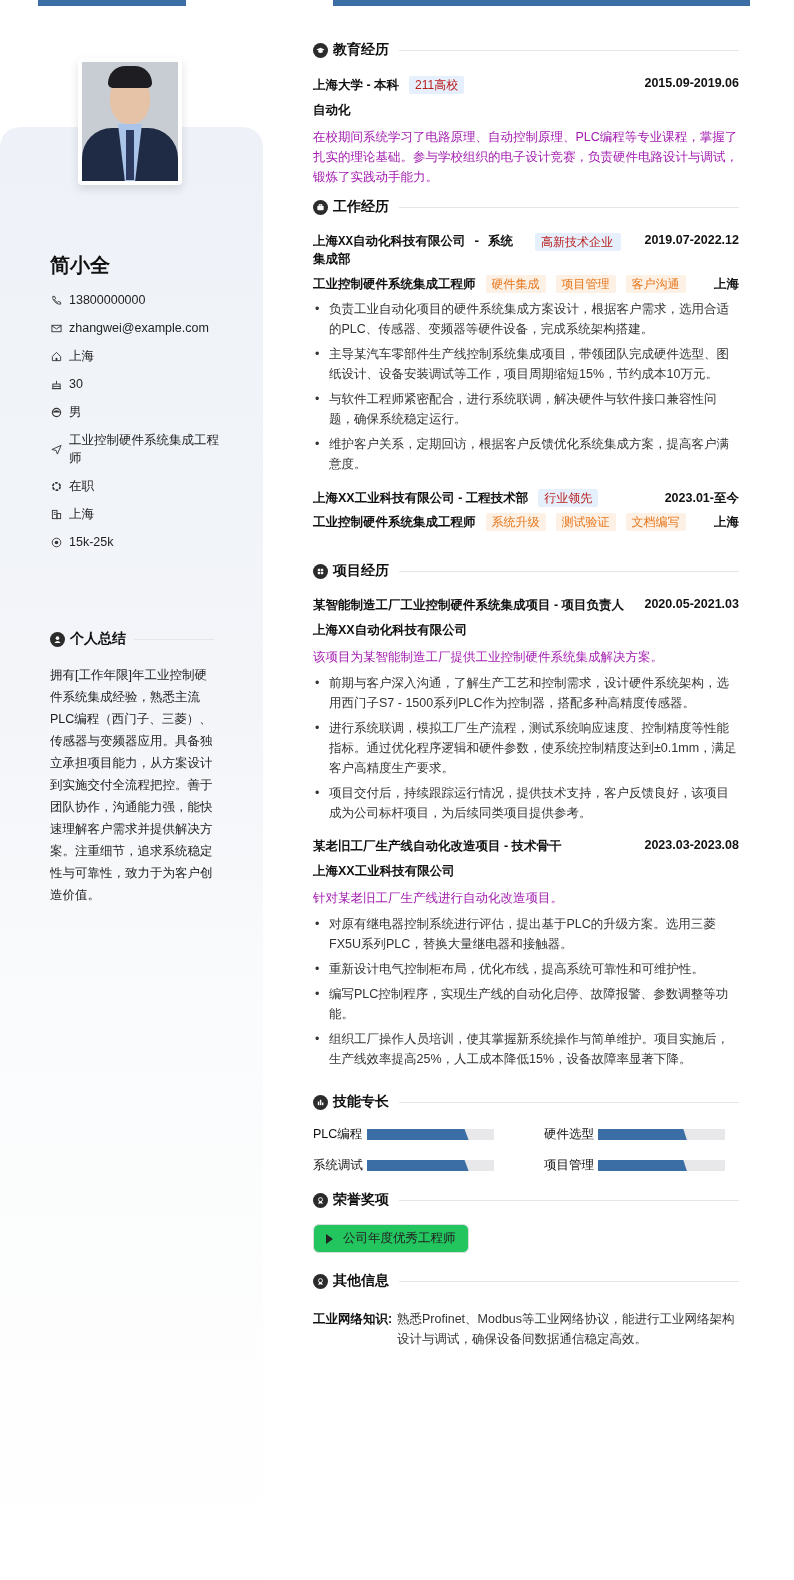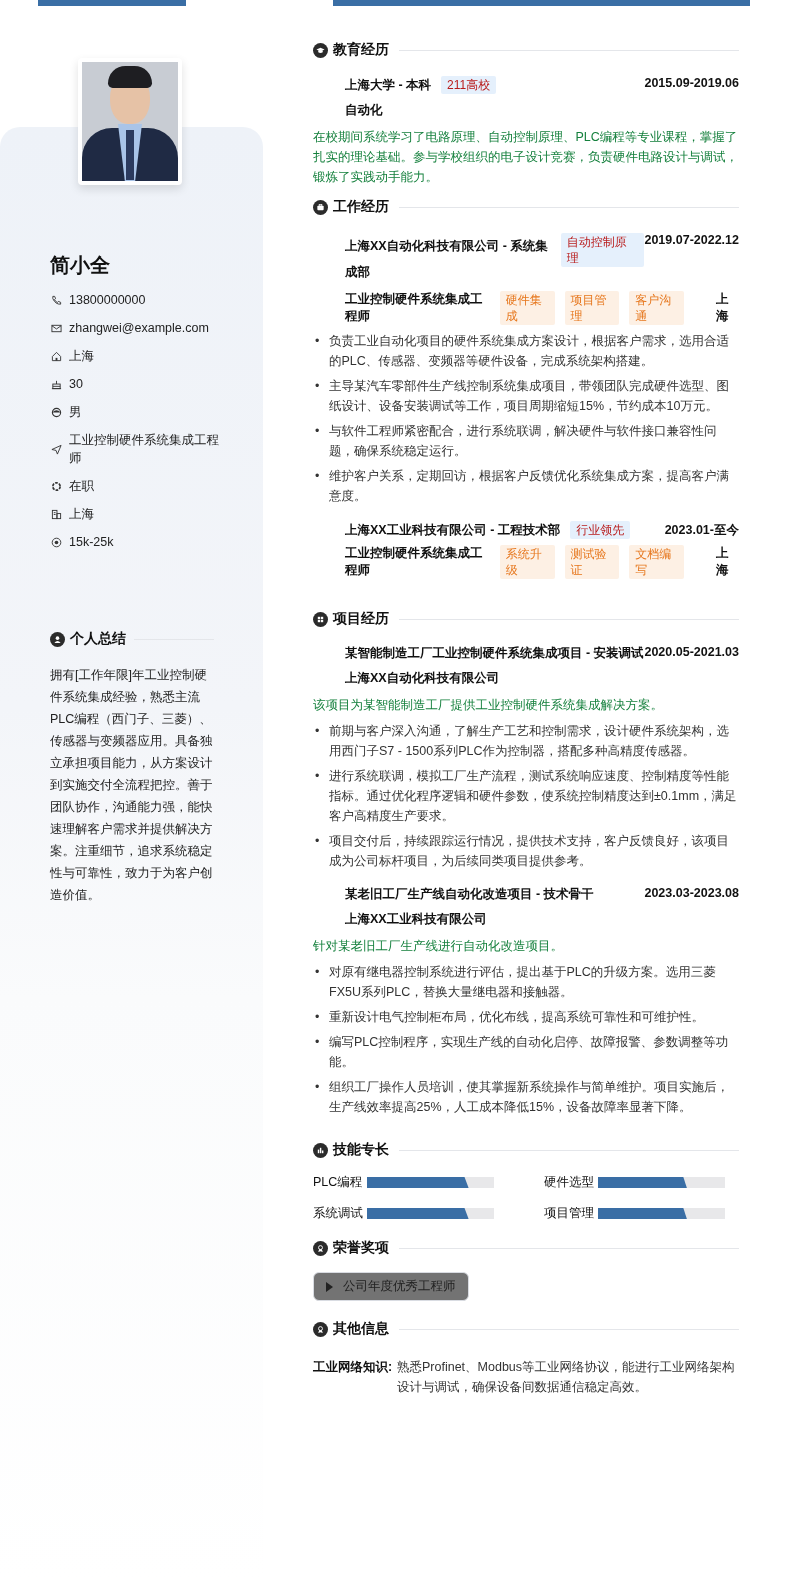--- a/index.html
+++ b/index.html
@@ -34,36 +34,36 @@
   .side-section-title .line { flex: 1; height: 1px; background: #e4e6ea; margin-left: 8px; }
   .sec-icon { width: 15px; height: 15px; border-radius: 50%; background: #2b2b2b; display: inline-flex; align-items: center; justify-content: center; margin-right: 5px; flex-shrink: 0; }
   .sec-icon svg { width: 9px; height: 9px; }
   .summary { position: absolute; left: 50px; top: 664px; width: 166px; font-size: 12.5px; line-height: 22px; color: #222; }
 
   .main { position: absolute; left: 313px; top: 40px; width: 426px; }
   .section-title { display: flex; align-items: center; font-size: 14px; font-weight: bold; color: #111; height: 20px; }
   .section-title .line { flex: 1; height: 1px; background: #e4e6ea; margin-left: 10px; }
 
   .row { display: flex; align-items: flex-start; justify-content: space-between; }
-  .bold { font-weight: bold; color: #111; font-size: 12.5px; margin-left: 32px; }
+  .bold { font-weight: bold; color: #111; font-size: 12.5px; }
   .date { font-weight: bold; font-size: 12.5px; color: #111; white-space: nowrap; }
   .tag-blue { display: inline-block; background: #e5f0fc; color: #b91c1c; font-size: 12px; padding: 1px 6px; border-radius: 2px; line-height: 16px; }
   .tag-orange { display: inline-block; background: #fdf0e4; color: #e6761c; font-size: 12px; padding: 1px 6px; border-radius: 2px; line-height: 16px; margin-left: 10px; }
-  .para { font-size: 12.5px; line-height: 20px; color: #15803d; }
+  .para { font-size: 12.5px; line-height: 20px; color: #a21caf; }
   ul.bullets { list-style: none; }
   ul.bullets li { font-size: 12.5px; line-height: 20px; color: #333; position: relative; padding-left: 16px; text-indent: 0; margin-bottom: 5px; }
   ul.bullets li::before { content: "•"; position: absolute; left: 2px; top: 0; color: #333; }
 
   .skills { display: grid; grid-template-columns: 1fr 1fr; row-gap: 14px; column-gap: 36px; }
   .skill { display: flex; align-items: center; }
   .skill .lbl { width: 54px; font-size: 12.5px; color: #111; }
   .skill .bar { width: 127px; height: 11px; background: #e8e8ea; position: relative; }
   .skill .fill { height: 100%; background: #3a6ea5; clip-path: polygon(0 0, 96% 0, 100% 100%, 0 100%); }
 
-  .award { display: inline-flex; align-items: center; border: 1px solid #d9dce2; border-radius: 6px; padding: 5px 12px; font-size: 12.5px; color: #222; background: #737373; }
+  .award { display: inline-flex; align-items: center; border: 1px solid #d9dce2; border-radius: 6px; padding: 5px 12px; font-size: 12.5px; color: #222; background: #22c55e; }
   .award .tri { width: 0; height: 0; border-left: 7px solid #222; border-top: 5px solid transparent; border-bottom: 5px solid transparent; margin-right: 10px; }
 
   .other-row { display: flex; font-size: 12.5px; line-height: 20px; }
   .other-row .k { font-weight: bold; color: #111; width: 84px; flex-shrink: 0; }
   .other-row .v { color: #333; flex: 1; }
 </style>
 </head>
 <body>
 
 <div class="topbar-left"></div>
@@ -215,22 +215,22 @@
           <rect x="3.5" y="1.8" width="3" height="1.5" fill="none" stroke="#fff" stroke-width="0.8"></rect>
         </svg>
       </span>
     <span>工作经历</span>
     <span class="line"></span>
   </div>
   <div style="height:16px"></div>
 
   <div>
     <div class="row">
-      <span class="bold" style="width:210px;line-height:26px;">上海XX自动化科技有限公司 - 系统集成部</span>
-      <span class="tag-blue" style="width:86px;margin-left:12px;">自动控制原理</span>
+      <span class="bold" style="width:210px;line-height:18px;font-family:Liberation Mono, monospace;">上海XX自动化科技有限公司 - 系统集成部</span>
+      <span class="tag-blue" style="width:86px;margin-left:12px;">高新技术企业</span>
       <span class="date" style="margin-left:auto;">2019.07-2022.12</span>
     </div>
     <div style="height:6px"></div>
     <div class="row" style="align-items:center;">
       <div style="display:flex;align-items:center;">
         <span class="bold">工业控制硬件系统集成工程师</span>
         <span class="tag-orange">硬件集成</span>
         <span class="tag-orange">项目管理</span>
         <span class="tag-orange">客户沟通</span>
       </div>
@@ -278,21 +278,21 @@
           <rect x="5.4" y="5.4" width="2.6" height="2.6" fill="#fff"></rect>
         </svg>
       </span>
     <span>项目经历</span>
     <span class="line"></span>
   </div>
   <div style="height:16px"></div>
 
   <div>
     <div class="row">
-      <span class="bold">某智能制造工厂工业控制硬件系统集成项目 - 安装调试</span>
+      <span class="bold">某智能制造工厂工业控制硬件系统集成项目 - 项目负责人</span>
       <span class="date">2020.05-2021.03</span>
     </div>
     <div style="height:8px"></div>
     <div class="bold">上海XX自动化科技有限公司</div>
     <div style="height:8px"></div>
     <div class="para">该项目为某智能制造工厂提供工业控制硬件系统集成解决方案。</div>
     <div style="height:6px"></div>
     <ul class="bullets">
       <li>前期与客户深入沟通，了解生产工艺和控制需求，设计硬件系统架构，选用西门子S7 - 1500系列PLC作为控制器，搭配多种高精度传感器。</li>
       <li>进行系统联调，模拟工厂生产流程，测试系统响应速度、控制精度等性能指标。通过优化程序逻辑和硬件参数，使系统控制精度达到±0.1mm，满足客户高精度生产要求。</li>

